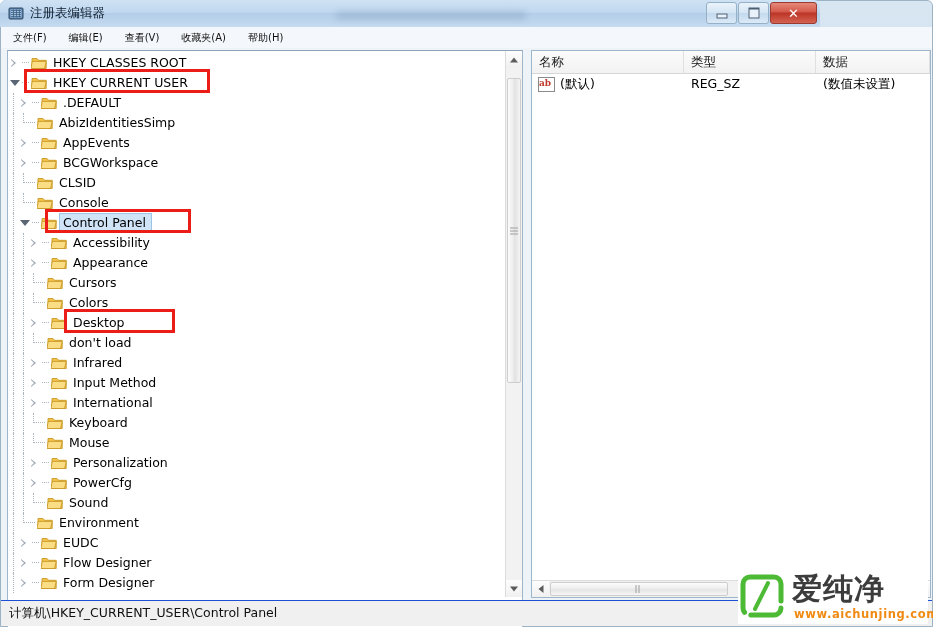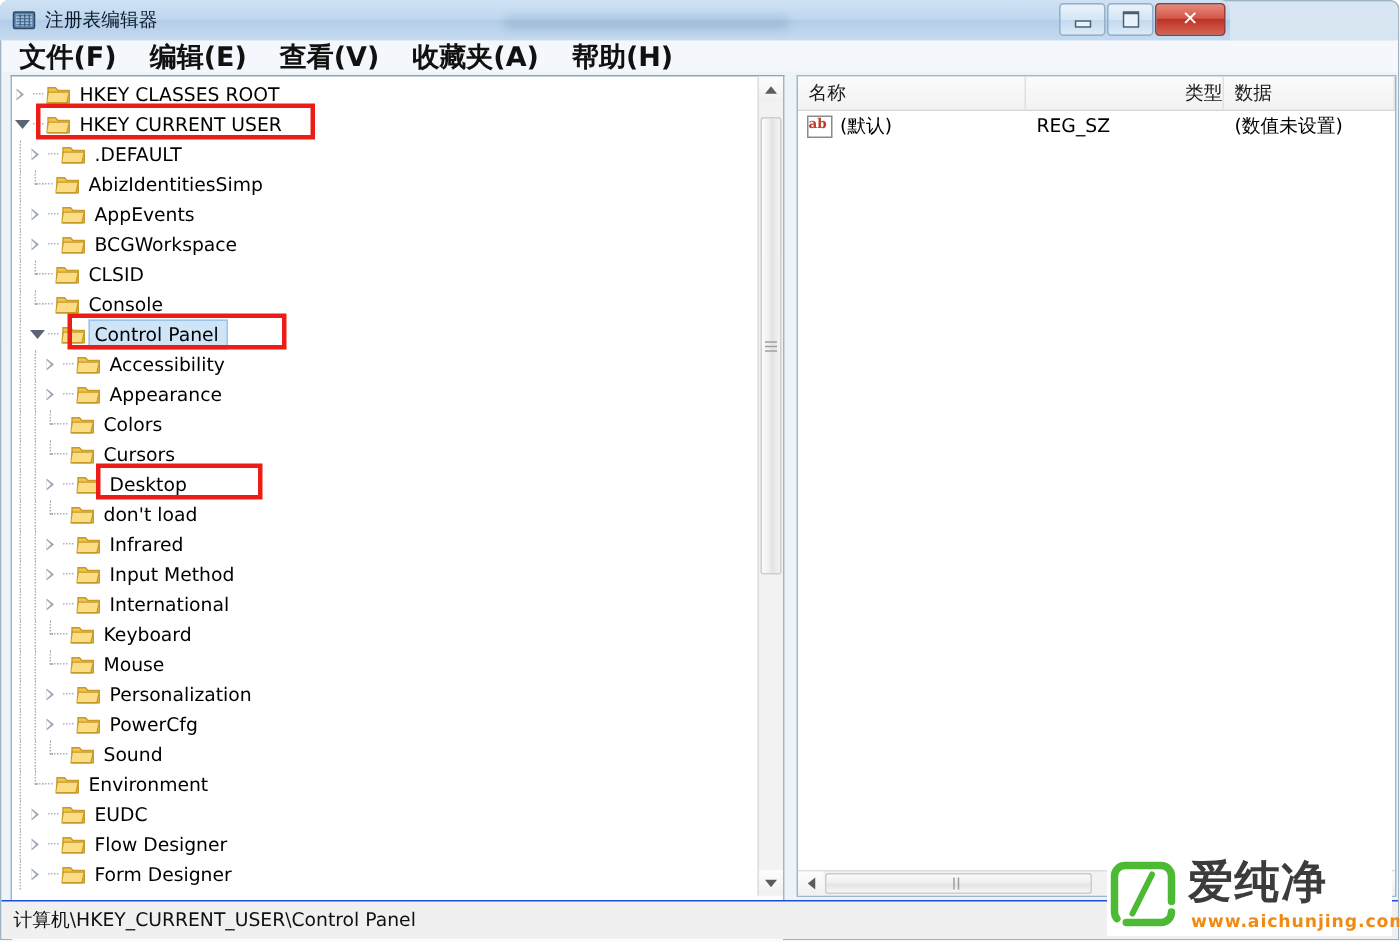--- a/index.html
+++ b/index.html
@@ -115,27 +115,26 @@
     left: 1px; top: 27px;
     width: 931px;
     height: 21px;
     background: #f4f7fb;
     display: flex;
     align-items: center;
     padding-left: 12px;
     box-sizing: border-box;
   }
   .menu-item {
-    font-size: 18px;
+    font-size: 10px;
     color: #111111;
     margin-right: 22px;
     white-space: nowrap;
     font-family: "DejaVu Sans", sans-serif;
     cursor: default;
-    font-weight: bold;
   }
 
   
   .client {
     position: absolute;
     left: 1px; top: 48px;
     width: 931px;
     height: 552px;
     background: #eef3f8;
   }
@@ -596,25 +595,25 @@
                   <path d="M1 2.5 h5 l1.6 1.8 h7.6 v8.2 h-14.2 z" fill="#f3c34a" stroke="#c89a28" stroke-width="0.9"></path>
                   <path d="M1.2 5.4 h14 l-1.6 7.1 h-13.6 z" fill="#fbdd86" stroke="#c89a28" stroke-width="0.9"></path>
                 </svg></span><span class="tw tlabel">Accessibility</span></div>
             <div class="trow"><span class="tw vline pipe"></span><span class="tw vline pipe"></span><span class="tw expander collapsed"></span><span class="tw dashline"></span><span class="tw folder"><svg width="17" height="14" viewBox="0 0 17 14">
                   <path d="M1 2.5 h5 l1.6 1.8 h7.6 v8.2 h-14.2 z" fill="#f3c34a" stroke="#c89a28" stroke-width="0.9"></path>
                   <path d="M1.2 5.4 h14 l-1.6 7.1 h-13.6 z" fill="#fbdd86" stroke="#c89a28" stroke-width="0.9"></path>
                 </svg></span><span class="tw tlabel">Appearance</span></div>
             <div class="trow"><span class="tw vline pipe"></span><span class="tw vline pipe"></span><span class="tw vline elbow"></span><span class="tw dashline"></span><span class="tw folder"><svg width="17" height="14" viewBox="0 0 17 14">
                   <path d="M1 2.5 h5 l1.6 1.8 h7.6 v8.2 h-14.2 z" fill="#f3c34a" stroke="#c89a28" stroke-width="0.9"></path>
                   <path d="M1.2 5.4 h14 l-1.6 7.1 h-13.6 z" fill="#fbdd86" stroke="#c89a28" stroke-width="0.9"></path>
+                </svg></span><span class="tw tlabel">Cursors</span></div>
+            <div class="trow"><span class="tw vline pipe"></span><span class="tw vline pipe"></span><span class="tw vline elbow"></span><span class="tw dashline"></span><span class="tw folder"><svg width="17" height="14" viewBox="0 0 17 14">
+                  <path d="M1 2.5 h5 l1.6 1.8 h7.6 v8.2 h-14.2 z" fill="#f3c34a" stroke="#c89a28" stroke-width="0.9"></path>
+                  <path d="M1.2 5.4 h14 l-1.6 7.1 h-13.6 z" fill="#fbdd86" stroke="#c89a28" stroke-width="0.9"></path>
                 </svg></span><span class="tw tlabel">Colors</span></div>
-            <div class="trow"><span class="tw vline pipe"></span><span class="tw vline pipe"></span><span class="tw vline elbow"></span><span class="tw dashline"></span><span class="tw folder"><svg width="17" height="14" viewBox="0 0 17 14">
-                  <path d="M1 2.5 h5 l1.6 1.8 h7.6 v8.2 h-14.2 z" fill="#f3c34a" stroke="#c89a28" stroke-width="0.9"></path>
-                  <path d="M1.2 5.4 h14 l-1.6 7.1 h-13.6 z" fill="#fbdd86" stroke="#c89a28" stroke-width="0.9"></path>
-                </svg></span><span class="tw tlabel">Cursors</span></div>
             <div class="trow"><span class="tw vline pipe"></span><span class="tw vline pipe"></span><span class="tw expander collapsed"></span><span class="tw dashline"></span><span class="tw folder"><svg width="17" height="14" viewBox="0 0 17 14">
                   <path d="M1 2.5 h5 l1.6 1.8 h7.6 v8.2 h-14.2 z" fill="#f3c34a" stroke="#c89a28" stroke-width="0.9"></path>
                   <path d="M1.2 5.4 h14 l-1.6 7.1 h-13.6 z" fill="#fbdd86" stroke="#c89a28" stroke-width="0.9"></path>
                 </svg></span><span class="tw tlabel">Desktop</span></div>
             <div class="trow"><span class="tw vline pipe"></span><span class="tw vline pipe"></span><span class="tw vline elbow"></span><span class="tw dashline"></span><span class="tw folder"><svg width="17" height="14" viewBox="0 0 17 14">
                   <path d="M1 2.5 h5 l1.6 1.8 h7.6 v8.2 h-14.2 z" fill="#f3c34a" stroke="#c89a28" stroke-width="0.9"></path>
                   <path d="M1.2 5.4 h14 l-1.6 7.1 h-13.6 z" fill="#fbdd86" stroke="#c89a28" stroke-width="0.9"></path>
                 </svg></span><span class="tw tlabel">don't load</span></div>
             <div class="trow"><span class="tw vline pipe"></span><span class="tw vline pipe"></span><span class="tw expander collapsed"></span><span class="tw dashline"></span><span class="tw folder"><svg width="17" height="14" viewBox="0 0 17 14">
                   <path d="M1 2.5 h5 l1.6 1.8 h7.6 v8.2 h-14.2 z" fill="#f3c34a" stroke="#c89a28" stroke-width="0.9"></path>
@@ -679,21 +678,21 @@
         </div>
         <div class="vs-arrow down">
             <span class="ar"></span>
           </div>
       </div>
     </div>
 
     <div class="list-pane">
       <div class="lheader" id="lheader">
           <div class="lh-cell" style="width: 152px;">名称</div>
-          <div class="lh-cell" style="width: 132px; text-align: right;">类型</div>
+          <div class="lh-cell" style="width: 132px;">类型</div>
           <div class="lh-cell" style="width: 114px;">数据</div>
         </div>
       <div class="lrow" id="lrow">
           <div class="lc" style="width:152px">
             <span class="ab-icon">ab</span>
             <span>(默认)</span>
           </div>
           <div class="lc" style="width:132px; padding-left:7px">REG_SZ</div>
           <div class="lc" style="width:114px; padding-left:7px">(数值未设置)</div>
         </div>

